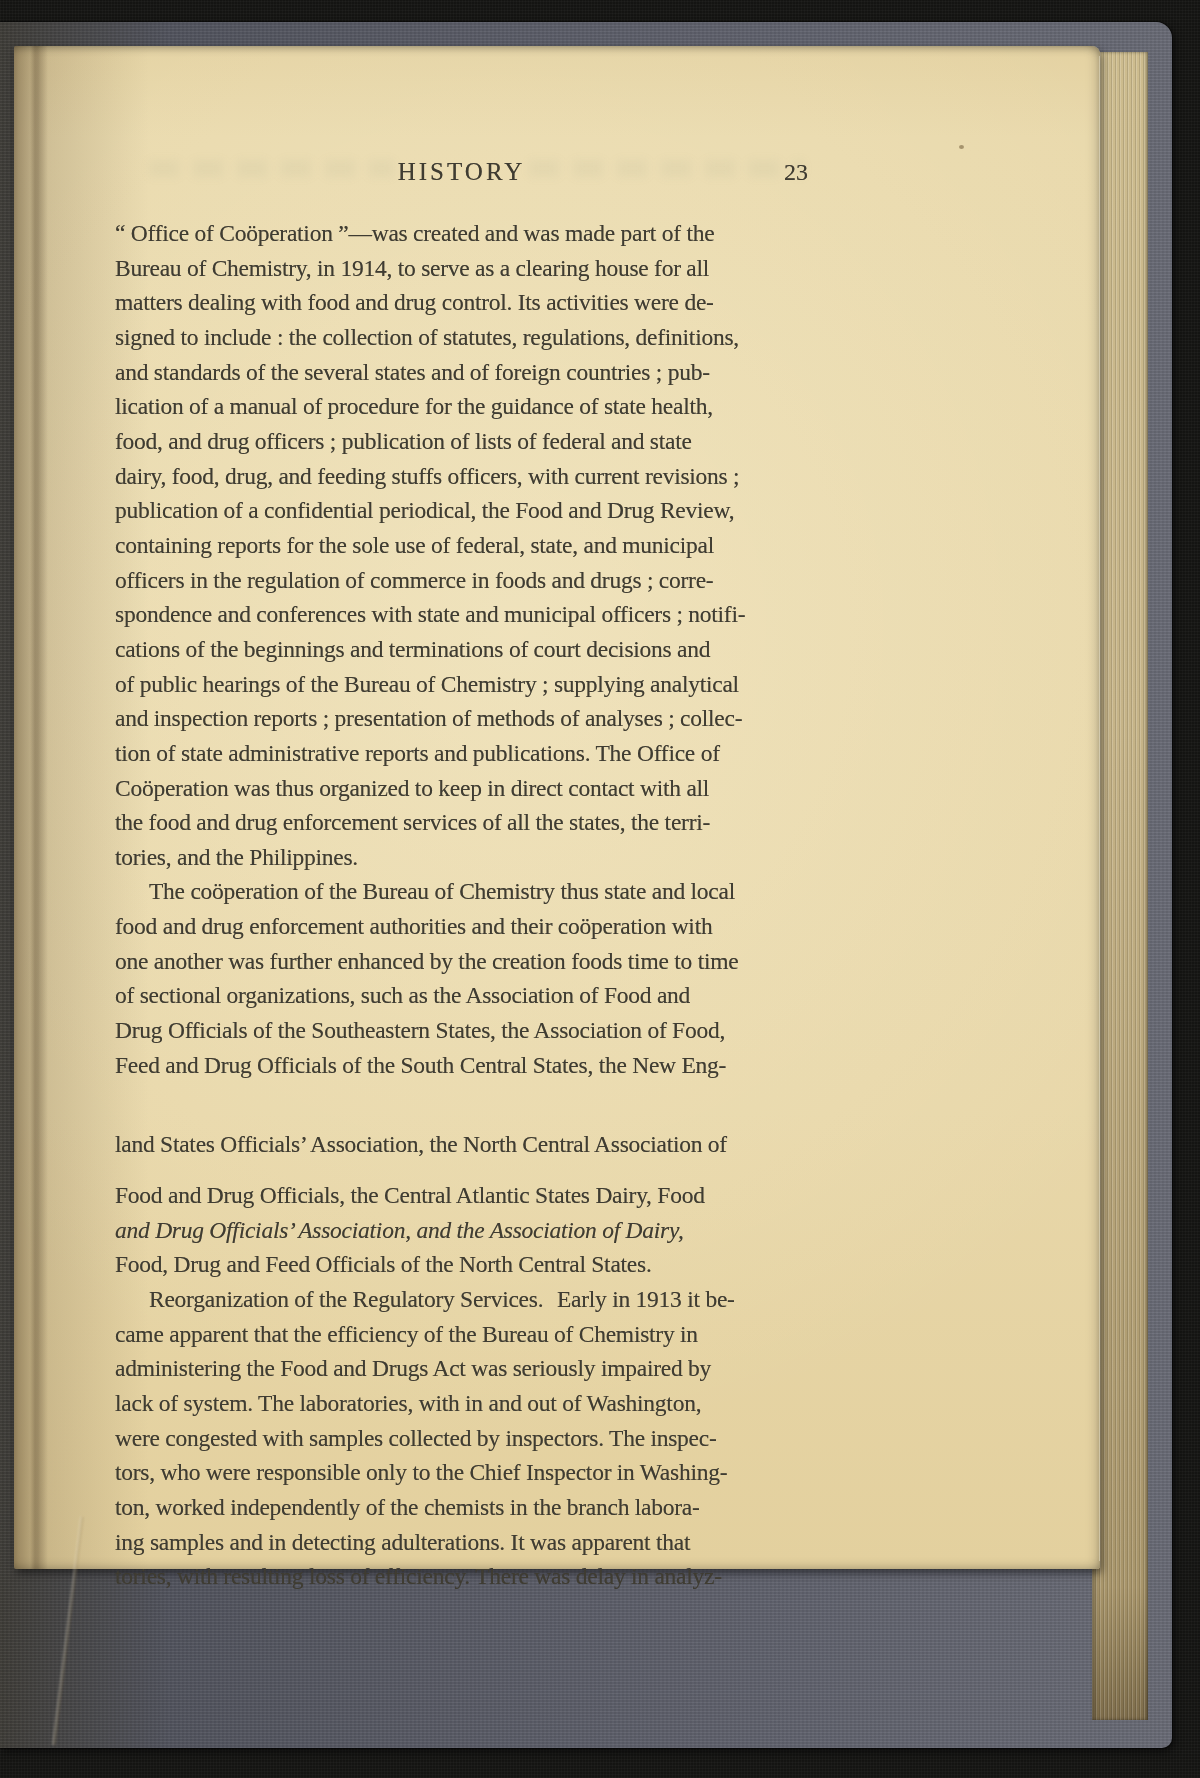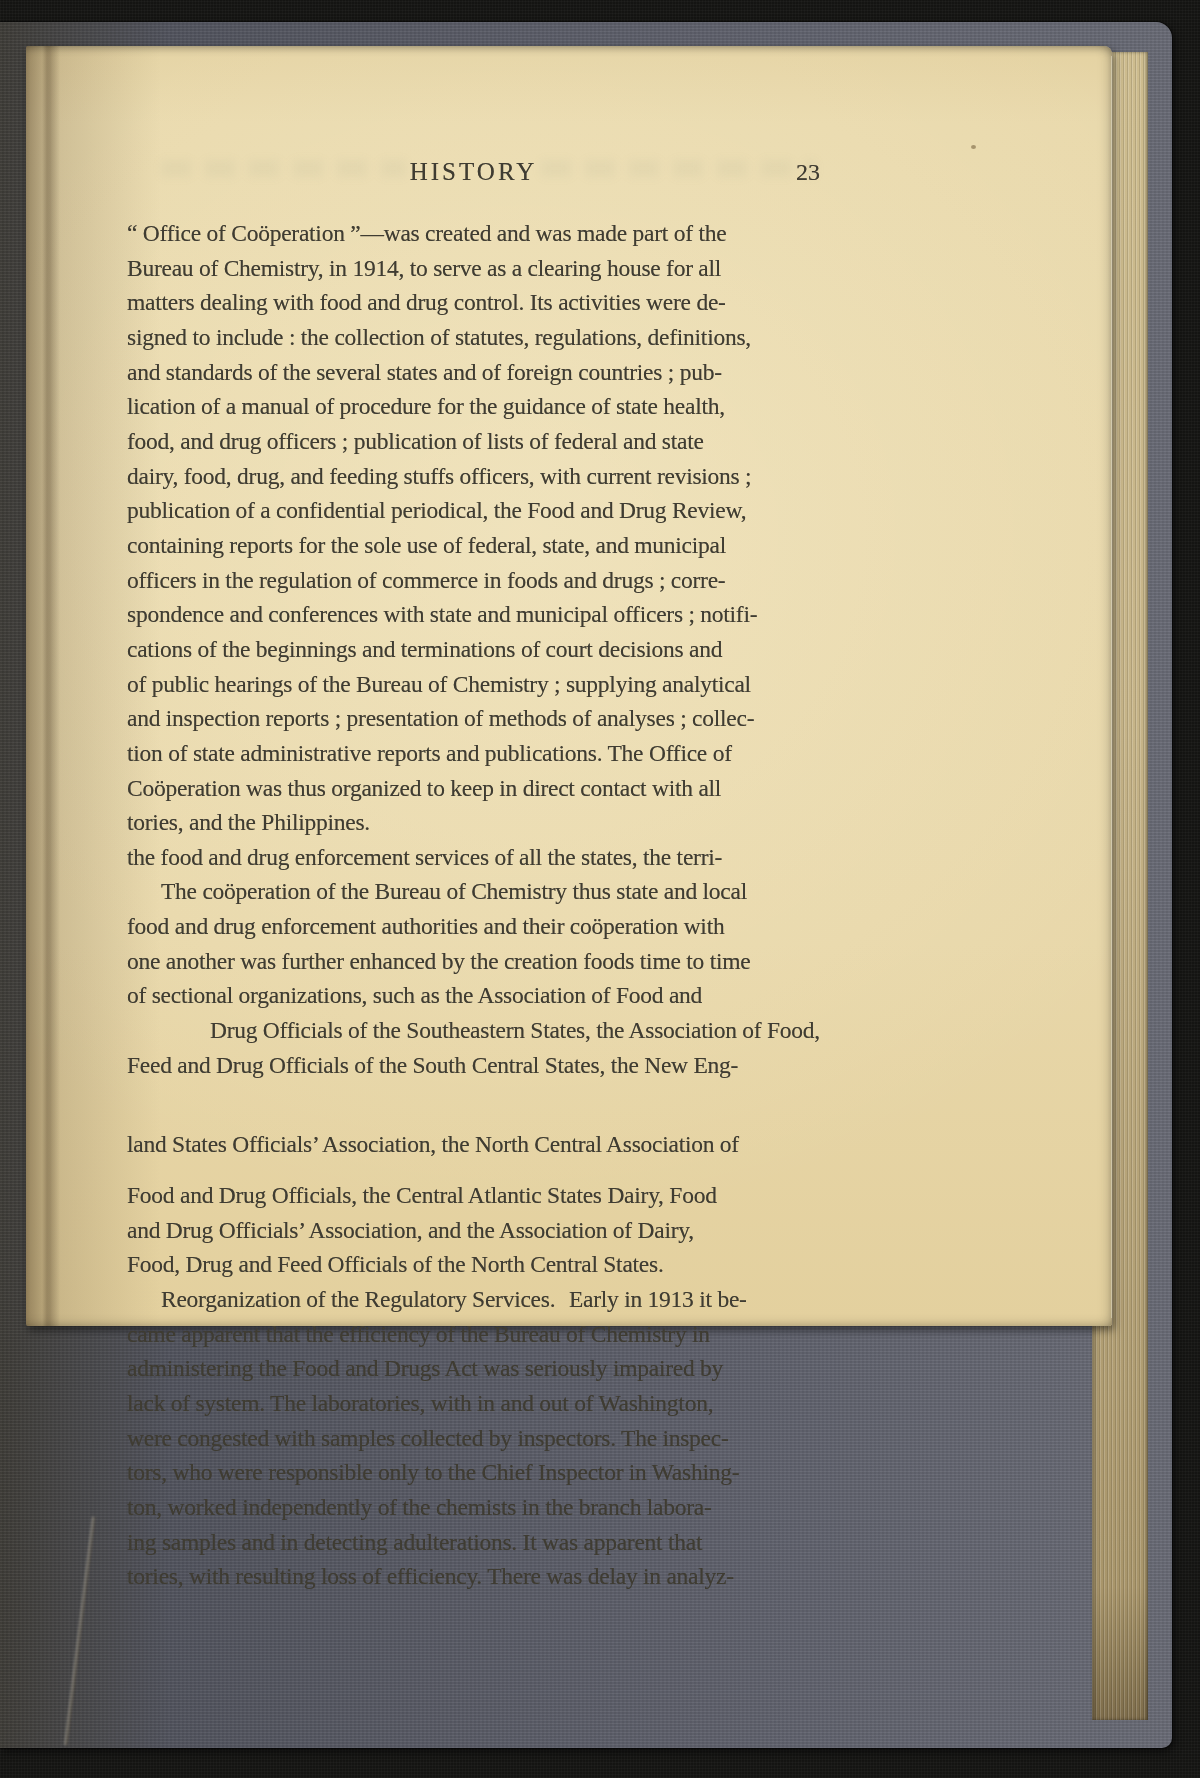--- a/index.html
+++ b/index.html
@@ -24,21 +24,21 @@
   
   .stack {
     position:absolute; left:1092px; top:52px; width:56px; height:1668px;
     background:
       repeating-linear-gradient(90deg, rgba(255,255,255,.16) 0 1px, rgba(0,0,0,0) 1px 3px, rgba(0,0,0,.12) 3px 4px),
       linear-gradient(180deg,#cdbc8e 0,var(--page_edges,#c6b488) 40%, #a8956a 92%, #7d6c4a 100%);
     box-shadow: inset 4px 0 6px -3px rgba(0,0,0,.45), inset -2px 0 3px rgba(0,0,0,.3);
   }
   
   .page {
-    position:absolute; left:26px; top:46px; width:1086px; height:1280px;
+    position:absolute; left:14px; top:46px; width:1086px; height:1523px;
     border-radius:2px 8px 3px 2px;
     background:
       linear-gradient(90deg, rgba(74,55,28,.50) 0, rgba(74,55,28,.18) 26px, rgba(74,55,28,0) 135px),
       linear-gradient(90deg, rgba(0,0,0,0) 16px, rgba(60,45,25,.30) 21px, rgba(60,45,25,.30) 24px, rgba(0,0,0,0) 34px),
       radial-gradient(120% 90% at 46% 38%, rgba(255,250,228,.30) 0, rgba(255,250,228,0) 60%),
       linear-gradient(180deg, #e4d2a2 0, var(--page,#e9d9ac) 6%, #e8d7a9 70%, #e3d09e 100%);
     box-shadow:
       inset 0 7px 10px -6px rgba(0,0,0,.38),
       inset -9px 0 14px -9px rgba(0,0,0,.35),
       inset 0 -8px 12px -8px rgba(0,0,0,.28),
@@ -121,34 +121,34 @@
             <div class="line" style="word-spacing: 0px;">dairy, food, drug, and feeding stuffs officers, with current revisions ;</div>
             <div class="line" style="word-spacing: 0px;">publication of a confidential periodical, the Food and Drug Review,</div>
             <div class="line" style="word-spacing: 0px;">containing reports for the sole use of federal, state, and municipal</div>
             <div class="line" style="word-spacing: 0px;">officers in the regulation of commerce in foods and drugs ; corre-</div>
             <div class="line" style="word-spacing: 0px;">spondence and conferences with state and municipal officers ; notifi-</div>
             <div class="line" style="word-spacing: 0px;">cations of the beginnings and terminations of court decisions and</div>
             <div class="line" style="word-spacing: 0px;">of public hearings of the Bureau of Chemistry ; supplying analytical</div>
             <div class="line" style="word-spacing: 0px;">and inspection reports ; presentation of methods of analyses ; collec-</div>
             <div class="line" style="word-spacing: 0px;">tion of state administrative reports and publications. The Office of</div>
             <div class="line" style="word-spacing: 0px;">Coöperation was thus organized to keep in direct contact with all</div>
+            <div class="line" style="word-spacing: 0px;">the food and drug enforcement services of all the states, the terri-</div>
             <div class="line noj">tories, and the Philippines.</div>
-            <div class="line" style="word-spacing: 0px;">the food and drug enforcement services of all the states, the terri-</div>
           </div>
 
         <div class="lines endpara ind">
             <div class="line" style="word-spacing: 0px;">The coöperation of the Bureau of Chemistry thus state and local</div>
             <div class="line" style="word-spacing: 0px;">food and drug enforcement authorities and their coöperation with</div>
             <div class="line" style="word-spacing: 0px;">one another was further enhanced by the creation foods time to time</div>
             <div class="line" style="word-spacing: 0px;">of sectional organizations, such as the Association of Food and</div>
-            <div class="line" style="word-spacing: 0px; text-align: right;">Drug Officials of the Southeastern States, the Association of Food,</div>
+            <div class="line" style="word-spacing: 0px;">Drug Officials of the Southeastern States, the Association of Food,</div>
             <div class="line" style="word-spacing: 0px;">Feed and Drug Officials of the South Central States, the New Eng-</div>
             <div class="line" style="word-spacing: 0px; margin-top: 45px;">land States Officials’ Association, the North Central Association of</div>
             <div class="line" style="word-spacing: 0px; margin-top: 16px;">Food and Drug Officials, the Central Atlantic States Dairy, Food</div>
-            <div class="line" style="word-spacing: 0px;">and Drug Officials’ Association, and the Association of Dairy,</div>
+            <div class="line" style="word-spacing: 0px; font-style: italic;">and Drug Officials’ Association, and the Association of Dairy,</div>
             <div class="line noj">Food, Drug and Feed Officials of the North Central States.</div>
           </div>
 
         <div class="line first-line" style="word-spacing: 0px;"><span class="ital">Reorganization of the Regulatory Services.</span><span class="lead-rest"> Early in 1913 it be-</span></div>
 
         <div class="lines">
             <div class="line" style="word-spacing: 0px;">came apparent that the efficiency of the Bureau of Chemistry in</div>
             <div class="line" style="word-spacing: 0px;">administering the Food and Drugs Act was seriously impaired by</div>
             <div class="line" style="word-spacing: 0px;">lack of system. The laboratories, with in and out of Washington,</div>
             <div class="line" style="word-spacing: 0px;">were congested with samples collected by inspectors. The inspec-</div>

